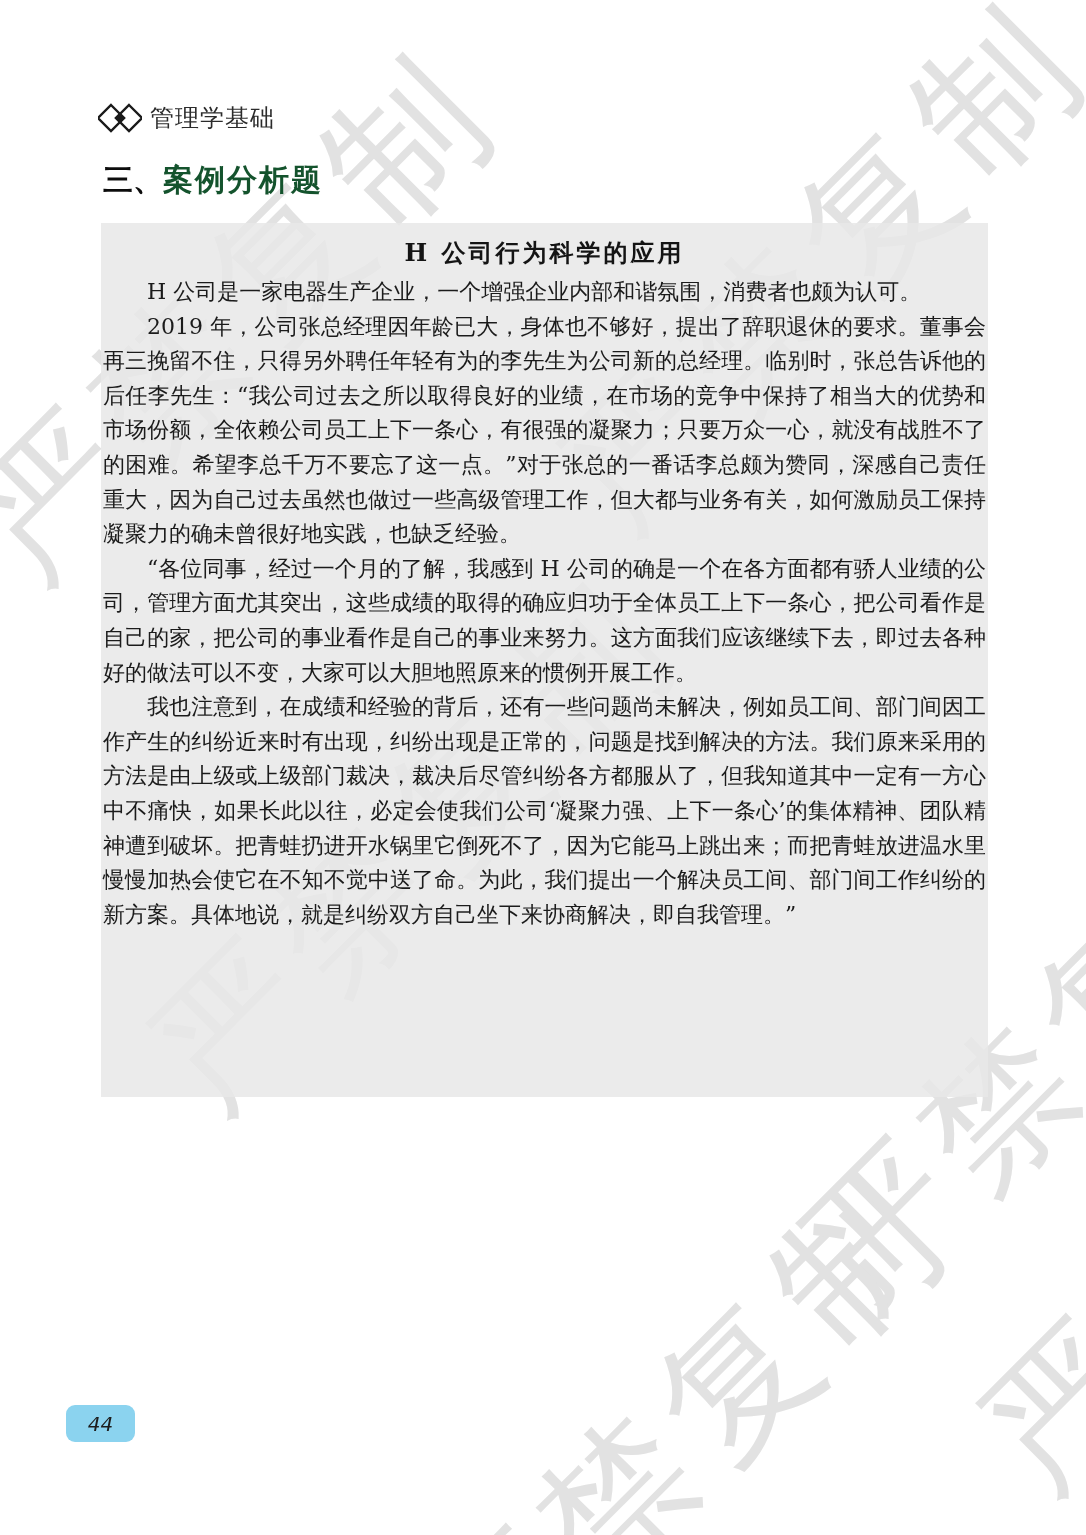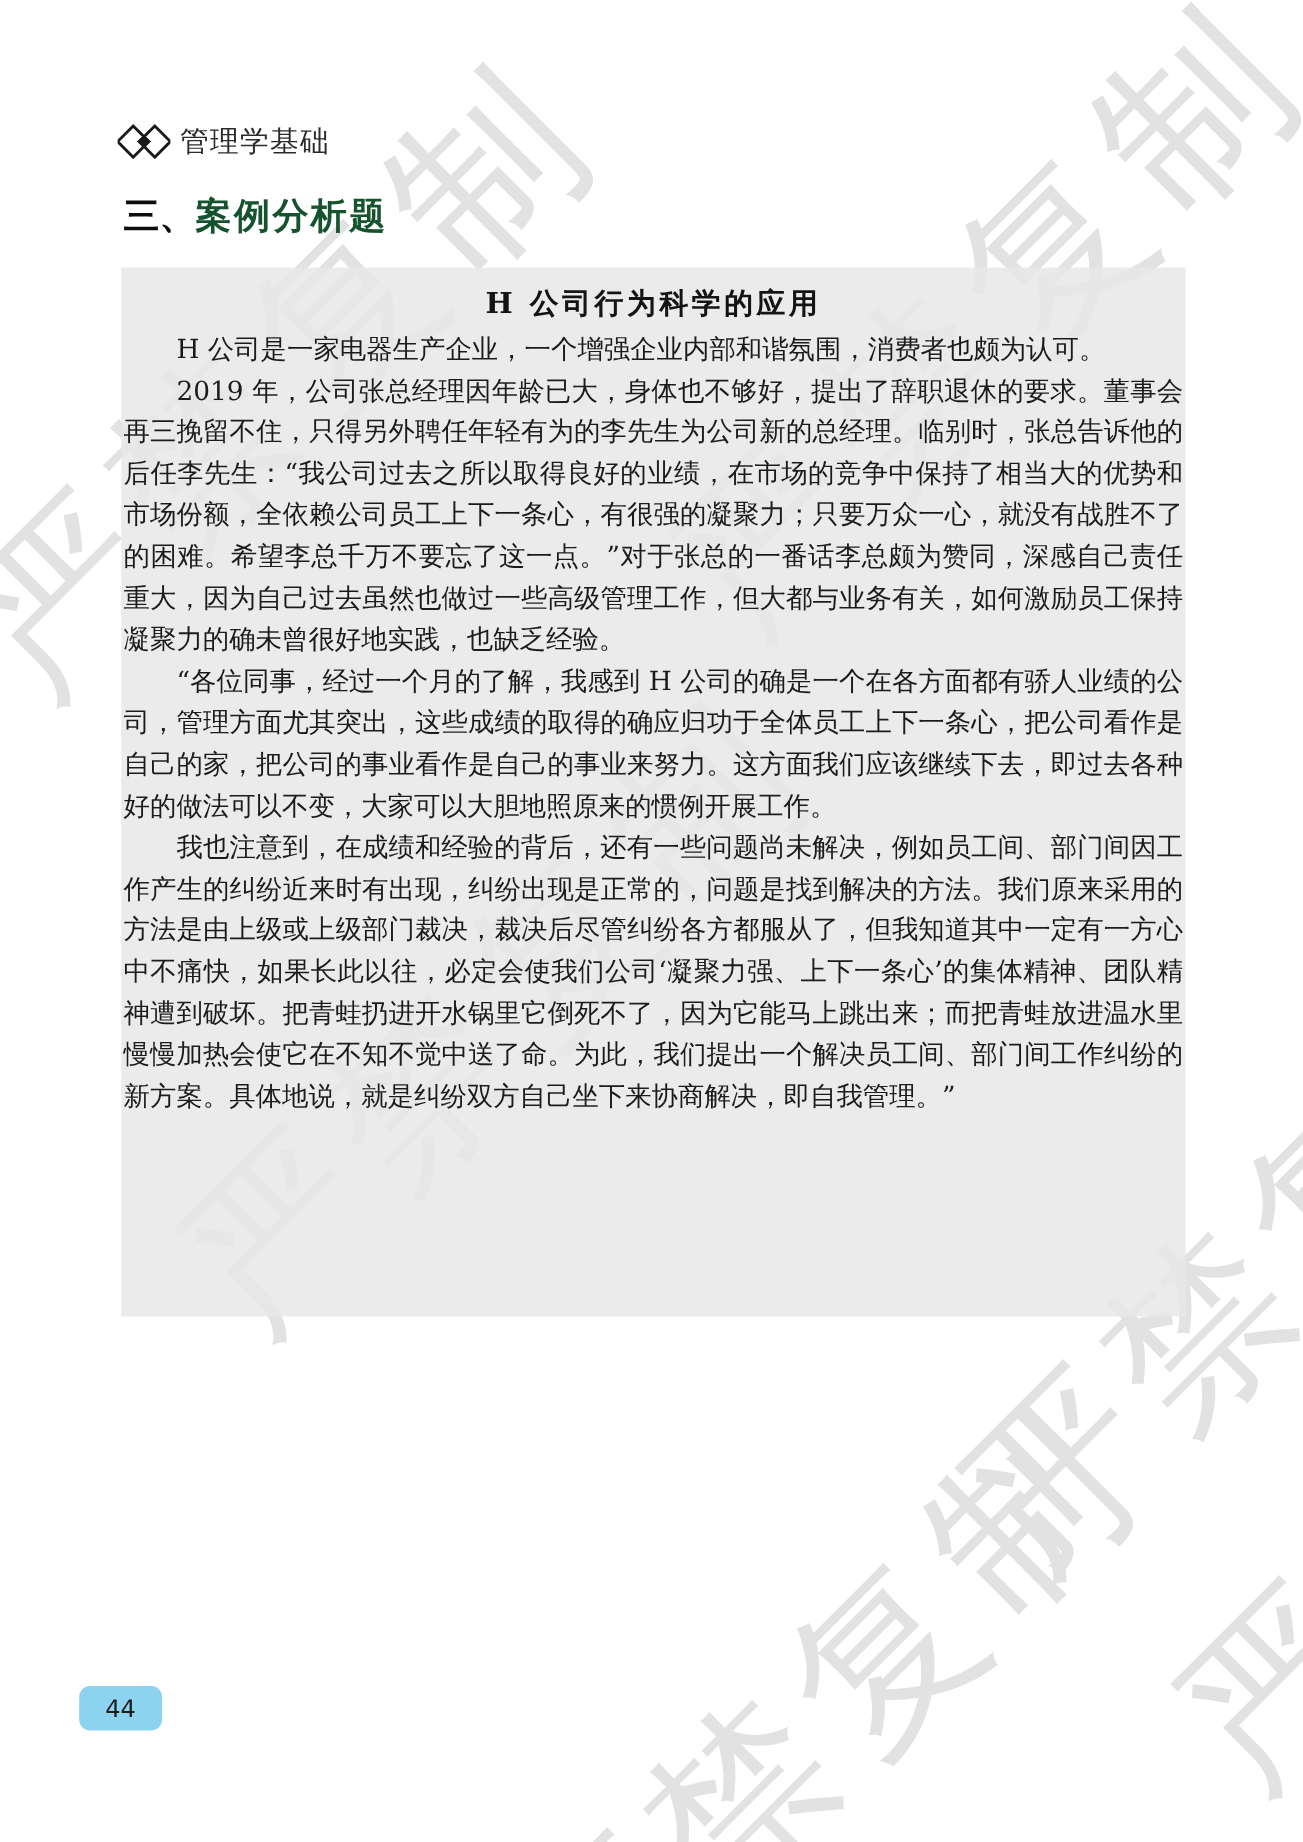--- a/index.html
+++ b/index.html
@@ -89,21 +89,21 @@
 
   
   .page-badge {
     position:absolute; left:66px; top:1405px;
     width:69px; height:37px;
     background:#8bd3ef;
     border-radius:9px;
     display:flex; align-items:center; justify-content:center;
     z-index:3;
     font-family:"DejaVu Sans", sans-serif;
-    font-size:20px; color:#1d1d1d;
+    font-size:20px; color:#1d1d1d;font-style:italic;
   }
 </style>
 </head>
 <body>
 
 <div class="page">
 
   <div class="wm wm1" style="color: rgb(226, 226, 226);">严禁复制</div>
   <div class="wm wm2" style="color: rgb(226, 226, 226);">严禁复制</div>
   <div class="wm wm3" style="color: rgb(226, 226, 226);">严禁复制</div>

